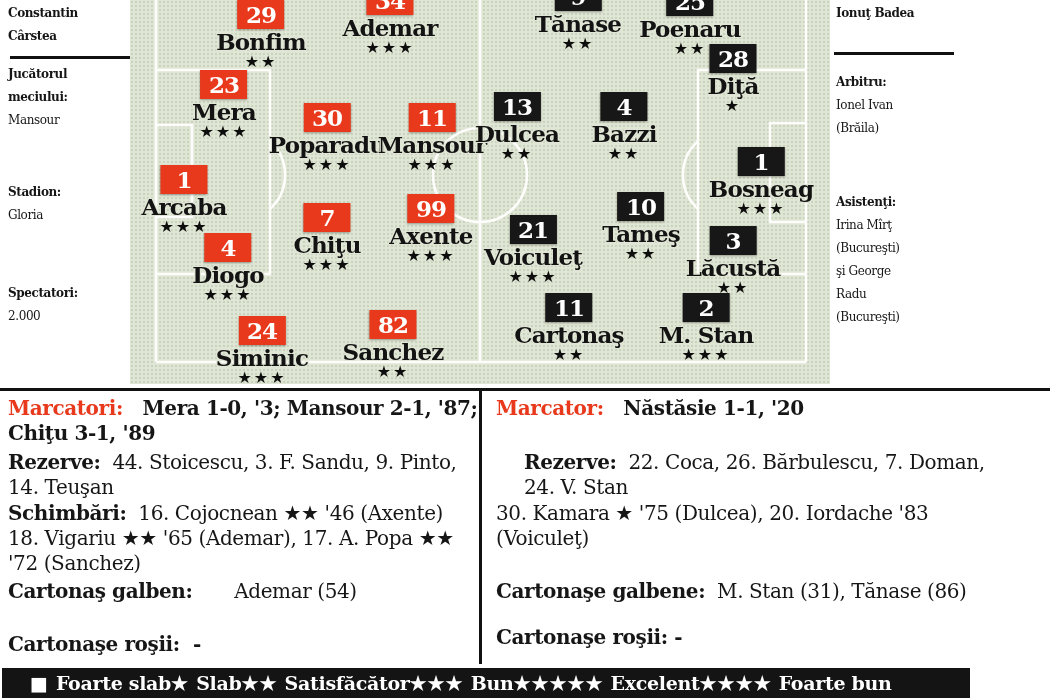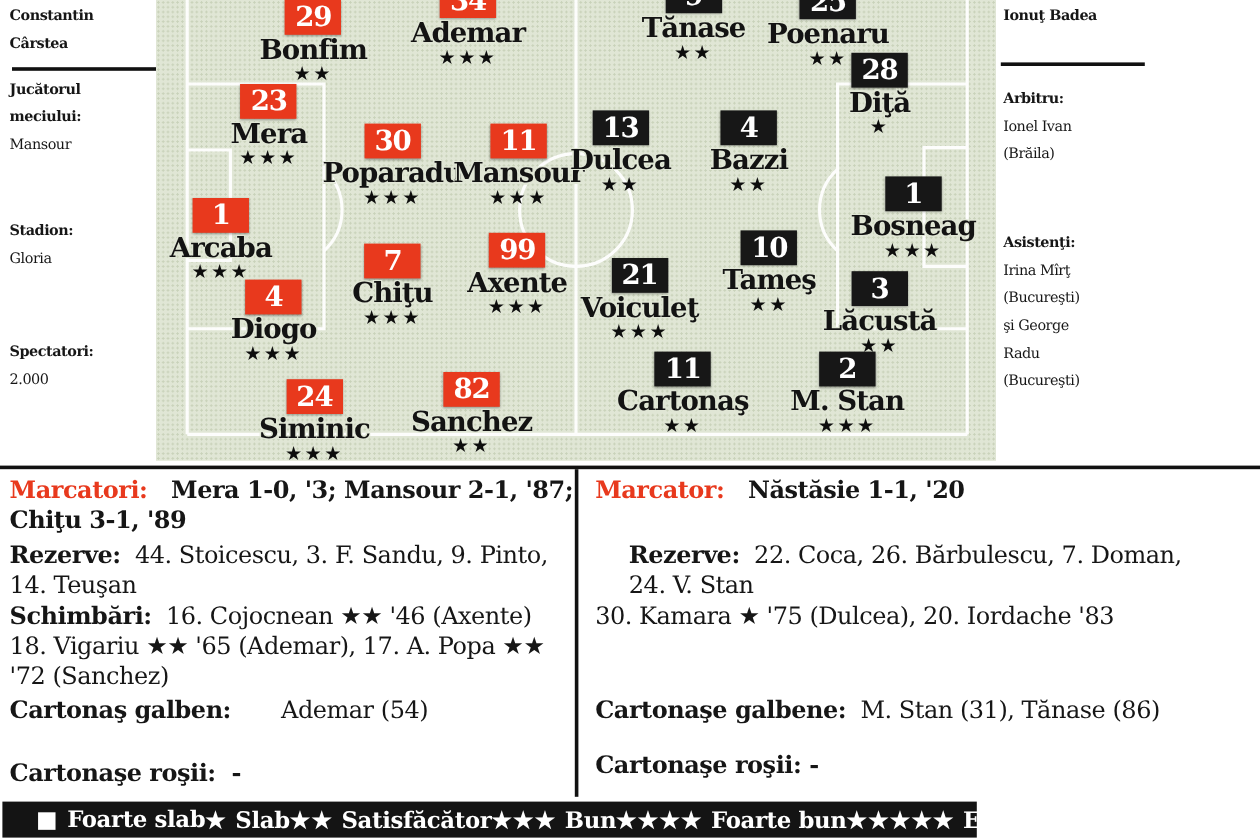--- a/index.html
+++ b/index.html
@@ -40,21 +40,21 @@
   }
   .pstars{font-size:16px;line-height:17px;letter-spacing:2px;color:#0d0d0d;white-space:nowrap;}
   
   .summary{top:392px;height:232px;}
   .sblock{position:absolute;left:0;right:0;}
   .sline{font-size:20px;line-height:25px;letter-spacing:-0.4px;white-space:nowrap;}
   .seg-red{color:var(--red);font-weight:bold;}
   .seg-b{font-weight:bold;}
   
   #legend{
-    left:2px;top:668px;width:812px;height:30px;background:var(--bar);
+    left:2px;top:668px;width:968px;height:30px;background:var(--bar);
     display:flex;align-items:center;justify-content:space-between;
     padding:0 95px 0 28px;box-sizing:border-box;
   }
   .legend-item{color:#fff;font-size:19px;font-weight:bold;letter-spacing:-0.3px;white-space:nowrap;}
   .legend-sym{margin-right:7px;letter-spacing:1px;}
 </style>
 </head>
 <body>
 
 <div class="abs" style="left:8px;top:2px;">
@@ -160,29 +160,30 @@
 <div id="away-summary" class="abs summary" style="left:496px;width:552px;">
     <div class="sblock" style="top: 4px;">
       <div class="sline"><span class="seg-red">Marcator:</span><span class="seg-b">&nbsp;&nbsp;&nbsp;Năstăsie 1-1, '20</span></div>
     </div>
     <div class="sblock" style="top: 58px; margin-left: 28px;">
       <div class="sline"><span class="seg-b">Rezerve:</span><span class="seg-n">&nbsp; 22. Coca, 26. Bărbulescu, 7. Doman,</span></div>
       <div class="sline"><span class="seg-n">24. V. Stan</span></div>
     </div>
     <div class="sblock" style="top: 109px;">
       <div class="sline"><span class="seg-n">30. Kamara ★ '75 (Dulcea), 20. Iordache '83</span></div>
+      <div class="sline"><span class="seg-n">(Voiculeţ)</span></div>
     </div>
     <div class="sblock" style="top: 187px;">
       <div class="sline"><span class="seg-b">Cartonaşe galbene:</span><span class="seg-n">&nbsp; M. Stan (31), Tănase (86)</span></div>
     </div>
     <div class="sblock" style="top: 233px;">
       <div class="sline"><span class="seg-b">Cartonaşe roşii:</span><span class="seg-b"> -</span></div>
     </div>
   </div>
 
 <div id="legend" class="abs">
     <div class="legend-item"><span class="legend-sym">■</span><span>Foarte slab</span></div>
     <div class="legend-item"><span class="legend-sym">★</span><span>Slab</span></div>
     <div class="legend-item"><span class="legend-sym">★★</span><span>Satisfăcător</span></div>
     <div class="legend-item"><span class="legend-sym">★★★</span><span>Bun</span></div>
+    <div class="legend-item"><span class="legend-sym">★★★★★</span><span>Excelent</span></div>
     <div class="legend-item"><span class="legend-sym">★★★★</span><span>Foarte bun</span></div>
-    <div class="legend-item"><span class="legend-sym">★★★★★</span><span>Excelent</span></div>
   </div>
 
 </body></html>

